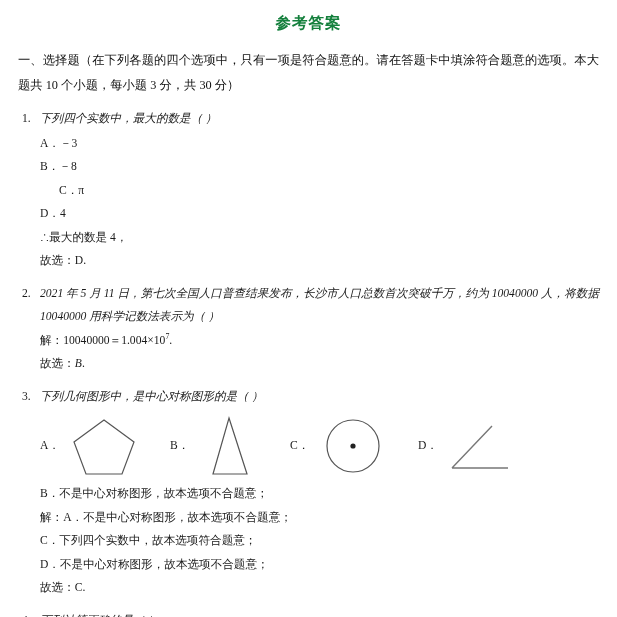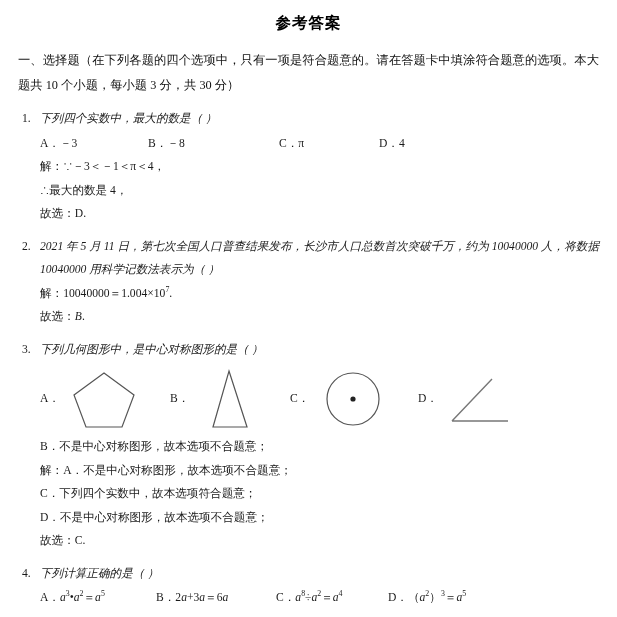--- a/index.html
+++ b/index.html
@@ -22,21 +22,21 @@
     box-sizing: border-box;
     padding: 0;
   }
   .doc-title {
     text-align: center;
     font-size: 15.5px;
     font-weight: 700;
     letter-spacing: 1px;
     margin: 12px 0 0 0;
     line-height: 22px;
-    color: #000000;
+    color: #15803d;
   }
   .section-head {
     margin: 14px 18px 0 18px;
     font-size: 12.3px;
     font-weight: 400;
     line-height: 25px;
     text-align: justify;
     color: #111;
   }
   .q {
@@ -56,20 +56,21 @@
     font-size: 11.6px;
     line-height: 23.5px;
     text-align: justify;
     font-style: italic;
   }
   .opt-row {
     display: flex;
     margin-top: 1px;
     font-size: 11.6px;
     line-height: 23.5px;
+    flex-direction: column;
   }
   .opt {
     white-space: nowrap;
   }
   .q1 .opt:nth-child(1) { width: 108px; }
   .q1 .opt:nth-child(2) { width: 112px; }
   .q1 .opt:nth-child(3) { width: 100px; margin-left: 19px; }
   .q2 .opt:nth-child(1) { width: 110px; }
   .q2 .opt:nth-child(2) { width: 122px; }
   .q2 .opt:nth-child(3) { width: 120px; }
@@ -125,21 +126,20 @@
 
   <div class="q q1">
     <span class="q-num">1.</span>
     <div class="q-stem">下列四个实数中，最大的数是（      ）</div>
     <div class="opt-row">
       <span class="opt">A．－3</span>
       <span class="opt">B．－8</span>
       <span class="opt">C．π</span>
       <span class="opt">D．4</span>
     </div>
-    <div class="sol-line">解：∵－3＜－1＜π＜4，</div>
     <div class="sol-line">∴最大的数是 4，</div>
     <div class="sol-line">故选：D.</div>
   </div>
 
   <div class="q q2">
     <span class="q-num">2.</span>
     <div class="q-stem">2021 年 5 月 11 日，第七次全国人口普查结果发布，长沙市人口总数首次突破千万，约为 10040000 人，将数据 10040000 用科学记数法表示为（      ）</div>
     <div class="sol-line">解：10040000＝1.004×10<sup>7</sup>.</div>
     <div class="sol-line">故选：<span class="ital">B</span>.</div>
   </div>

